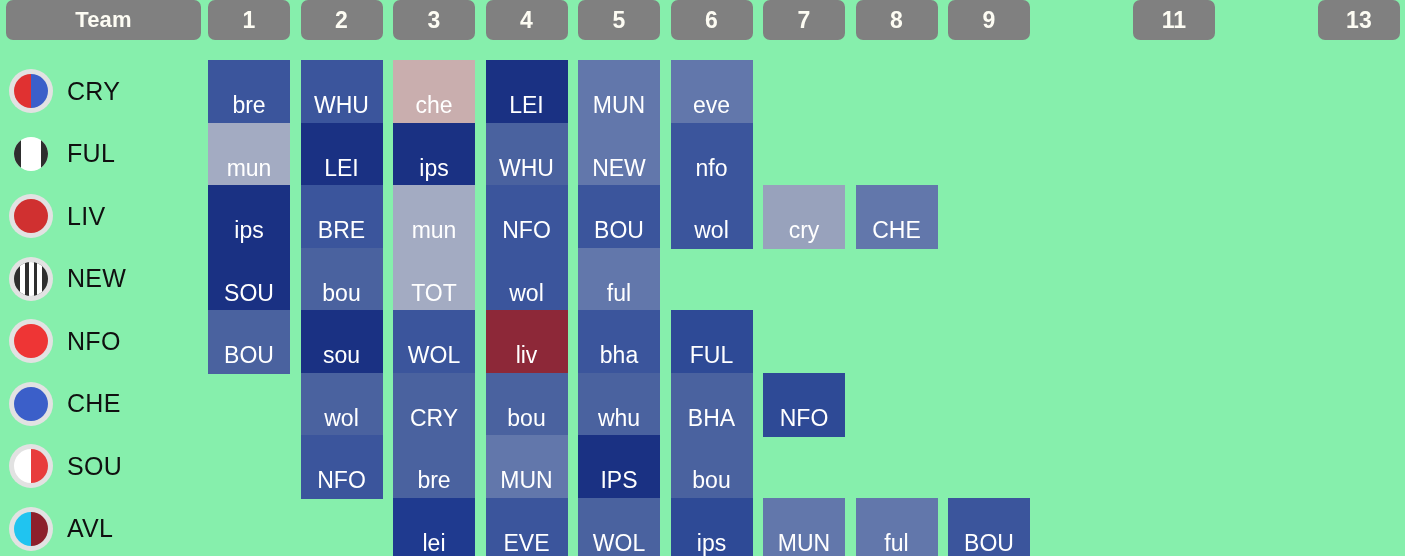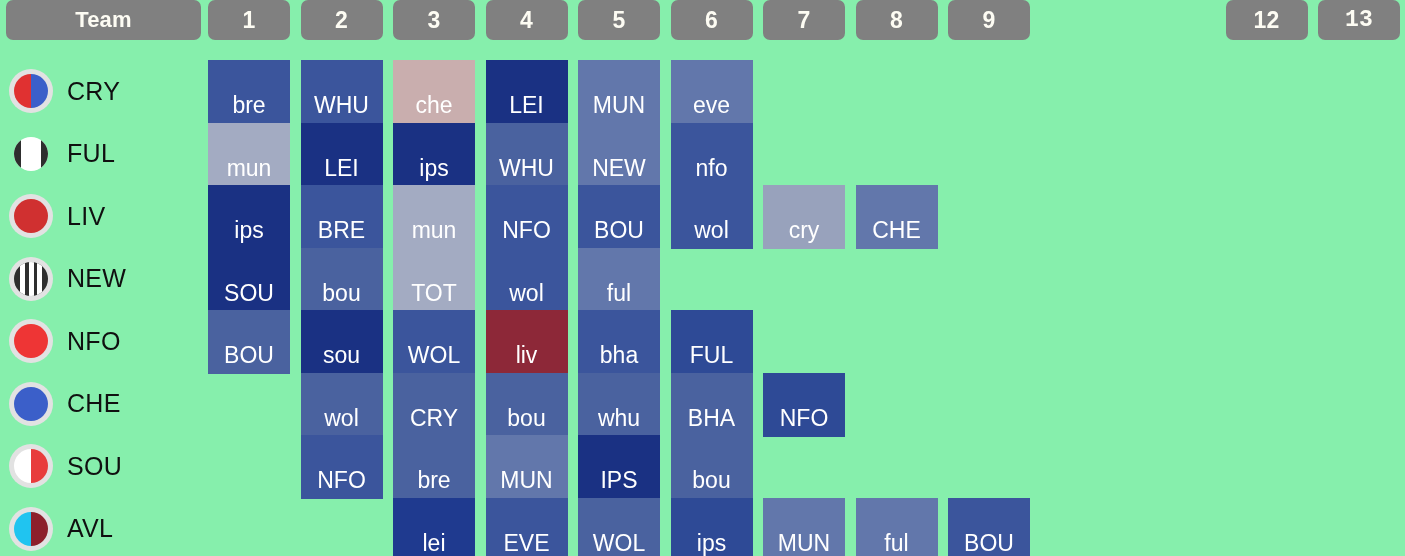--- a/index.html
+++ b/index.html
@@ -122,22 +122,22 @@
       <div class="hcell team-head">Team</div>
       <div class="hcell" style="left: 208px; width: 82px;">1</div>
       <div class="hcell" style="left: 300.5px; width: 82px;">2</div>
       <div class="hcell" style="left: 393px; width: 82px;">3</div>
       <div class="hcell" style="left: 485.5px; width: 82px;">4</div>
       <div class="hcell" style="left: 578px; width: 82px;">5</div>
       <div class="hcell" style="left: 670.5px; width: 82px;">6</div>
       <div class="hcell" style="left: 763px; width: 82px;">7</div>
       <div class="hcell" style="left: 855.5px; width: 82px;">8</div>
       <div class="hcell" style="left: 948px; width: 82px;">9</div>
-      <div class="hcell" style="left: 1225.5px; width: 82px;">12</div>
-      <div class="hcell" style="left: 1318px; width: 82px; font-family: Liberation Mono, monospace;">13</div>
+      <div class="hcell" style="left: 1133px; width: 82px;">11</div>
+      <div class="hcell" style="left: 1318px; width: 82px;">13</div>
     </div>
   <div id="body-rows">
       <div class="row" style="top: 60px;">
         <div class="team-label-wrap">
           <span class="badge">
             <span class="inner">
               <span class="half-l" style="background: rgb(224, 49, 49);"></span>
               <span class="half-r" style="background: rgb(59, 95, 201);"></span>
             </span>
           </span>

